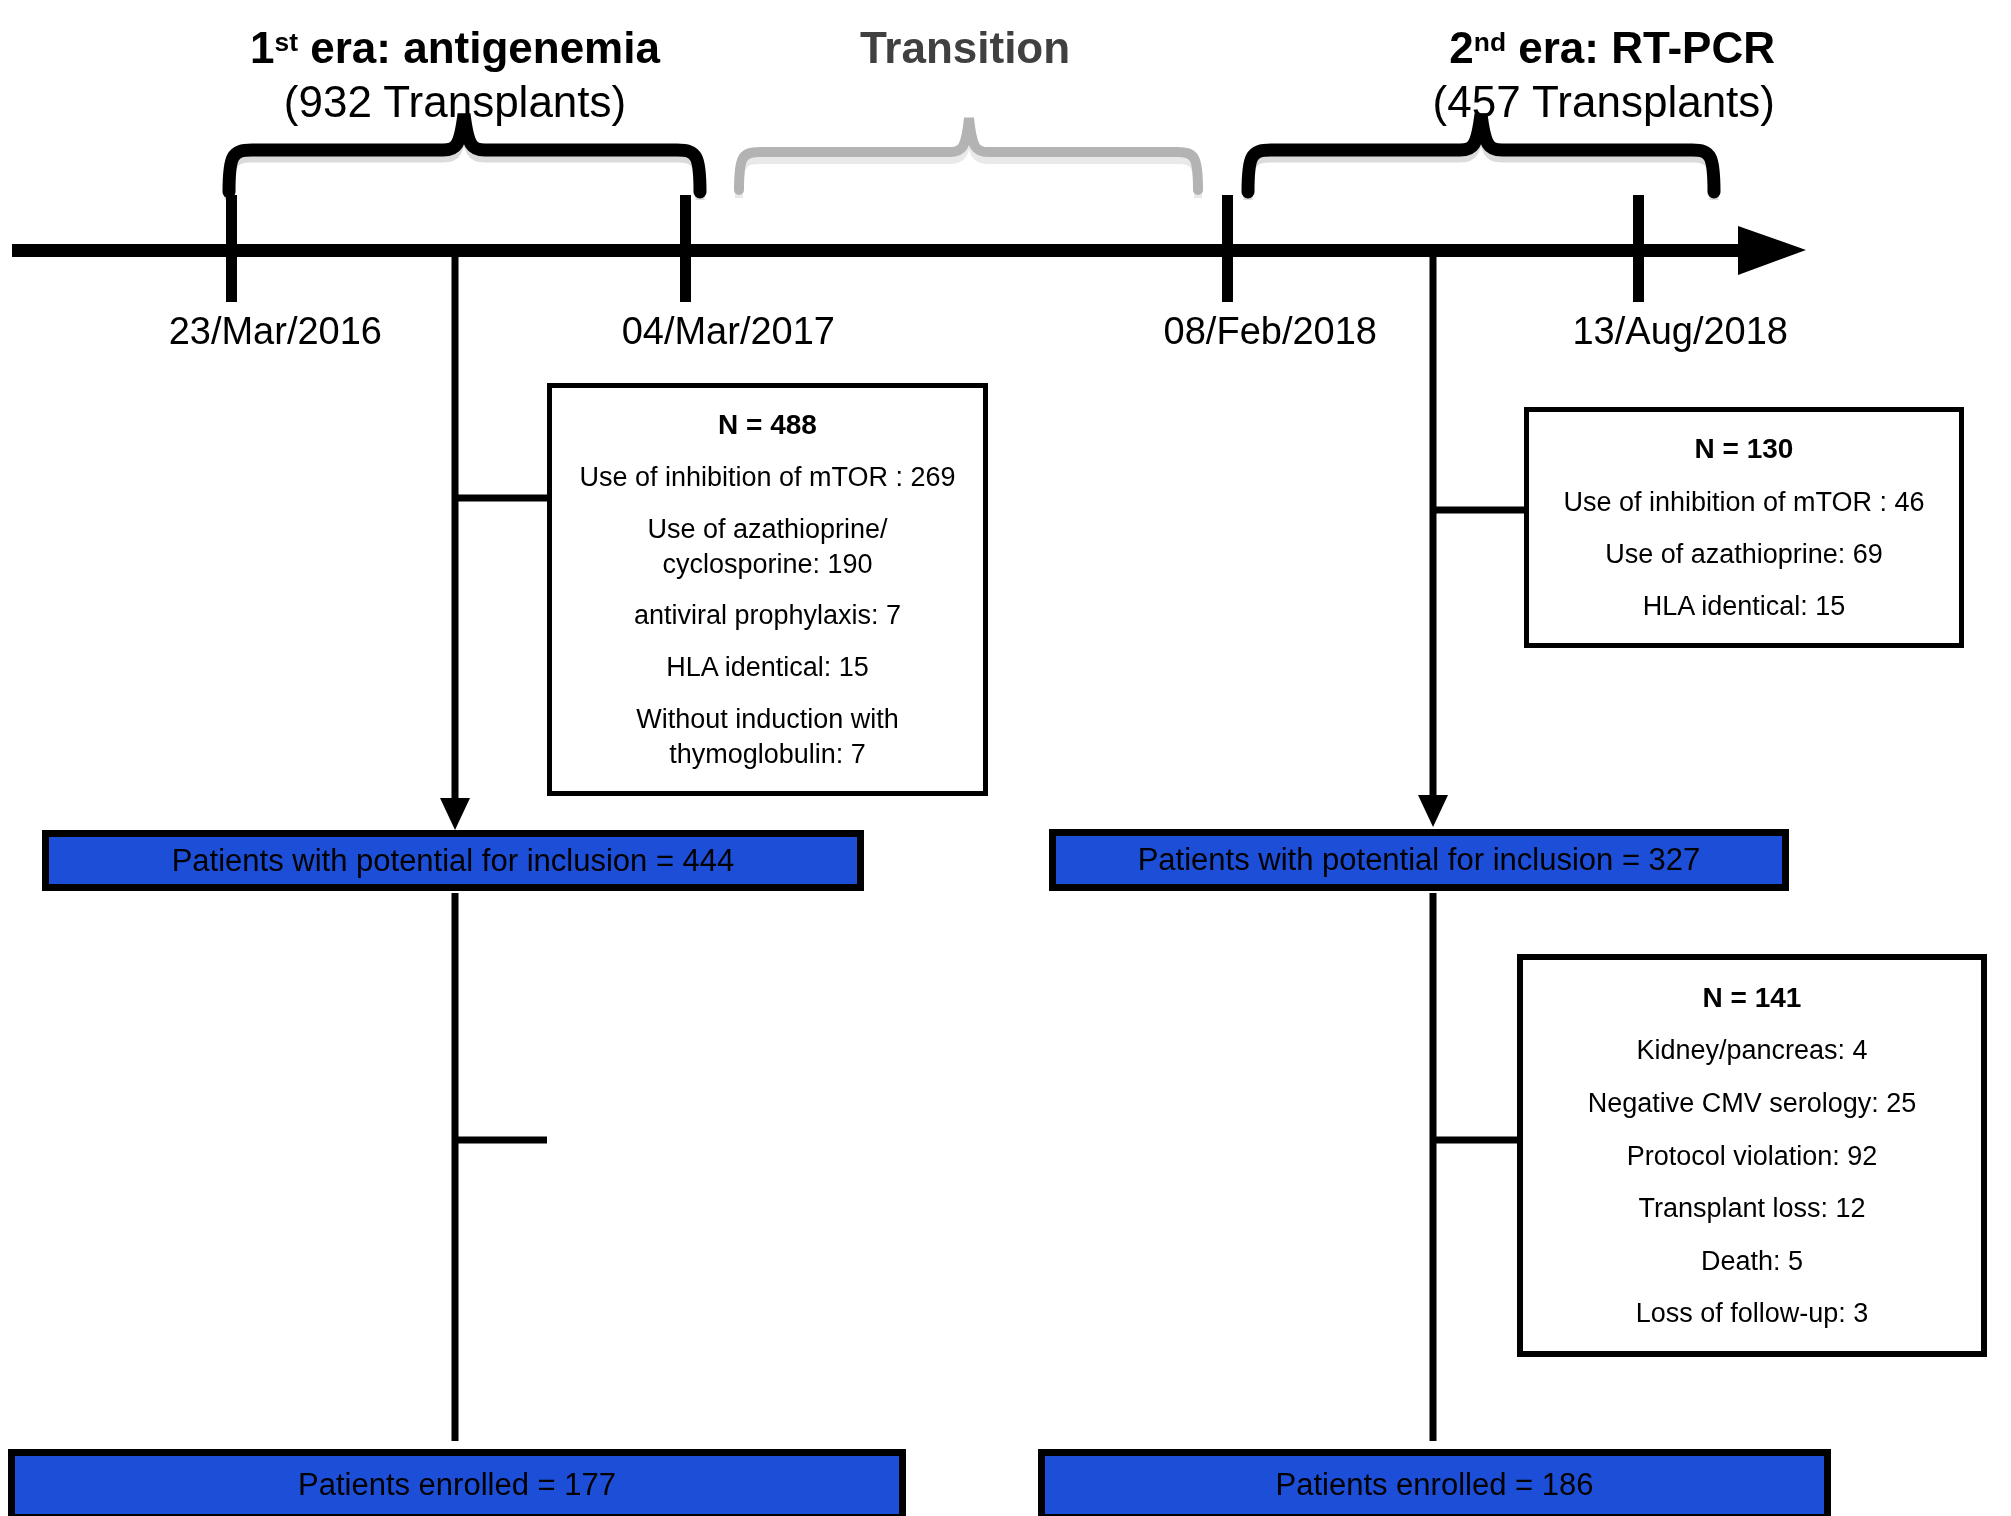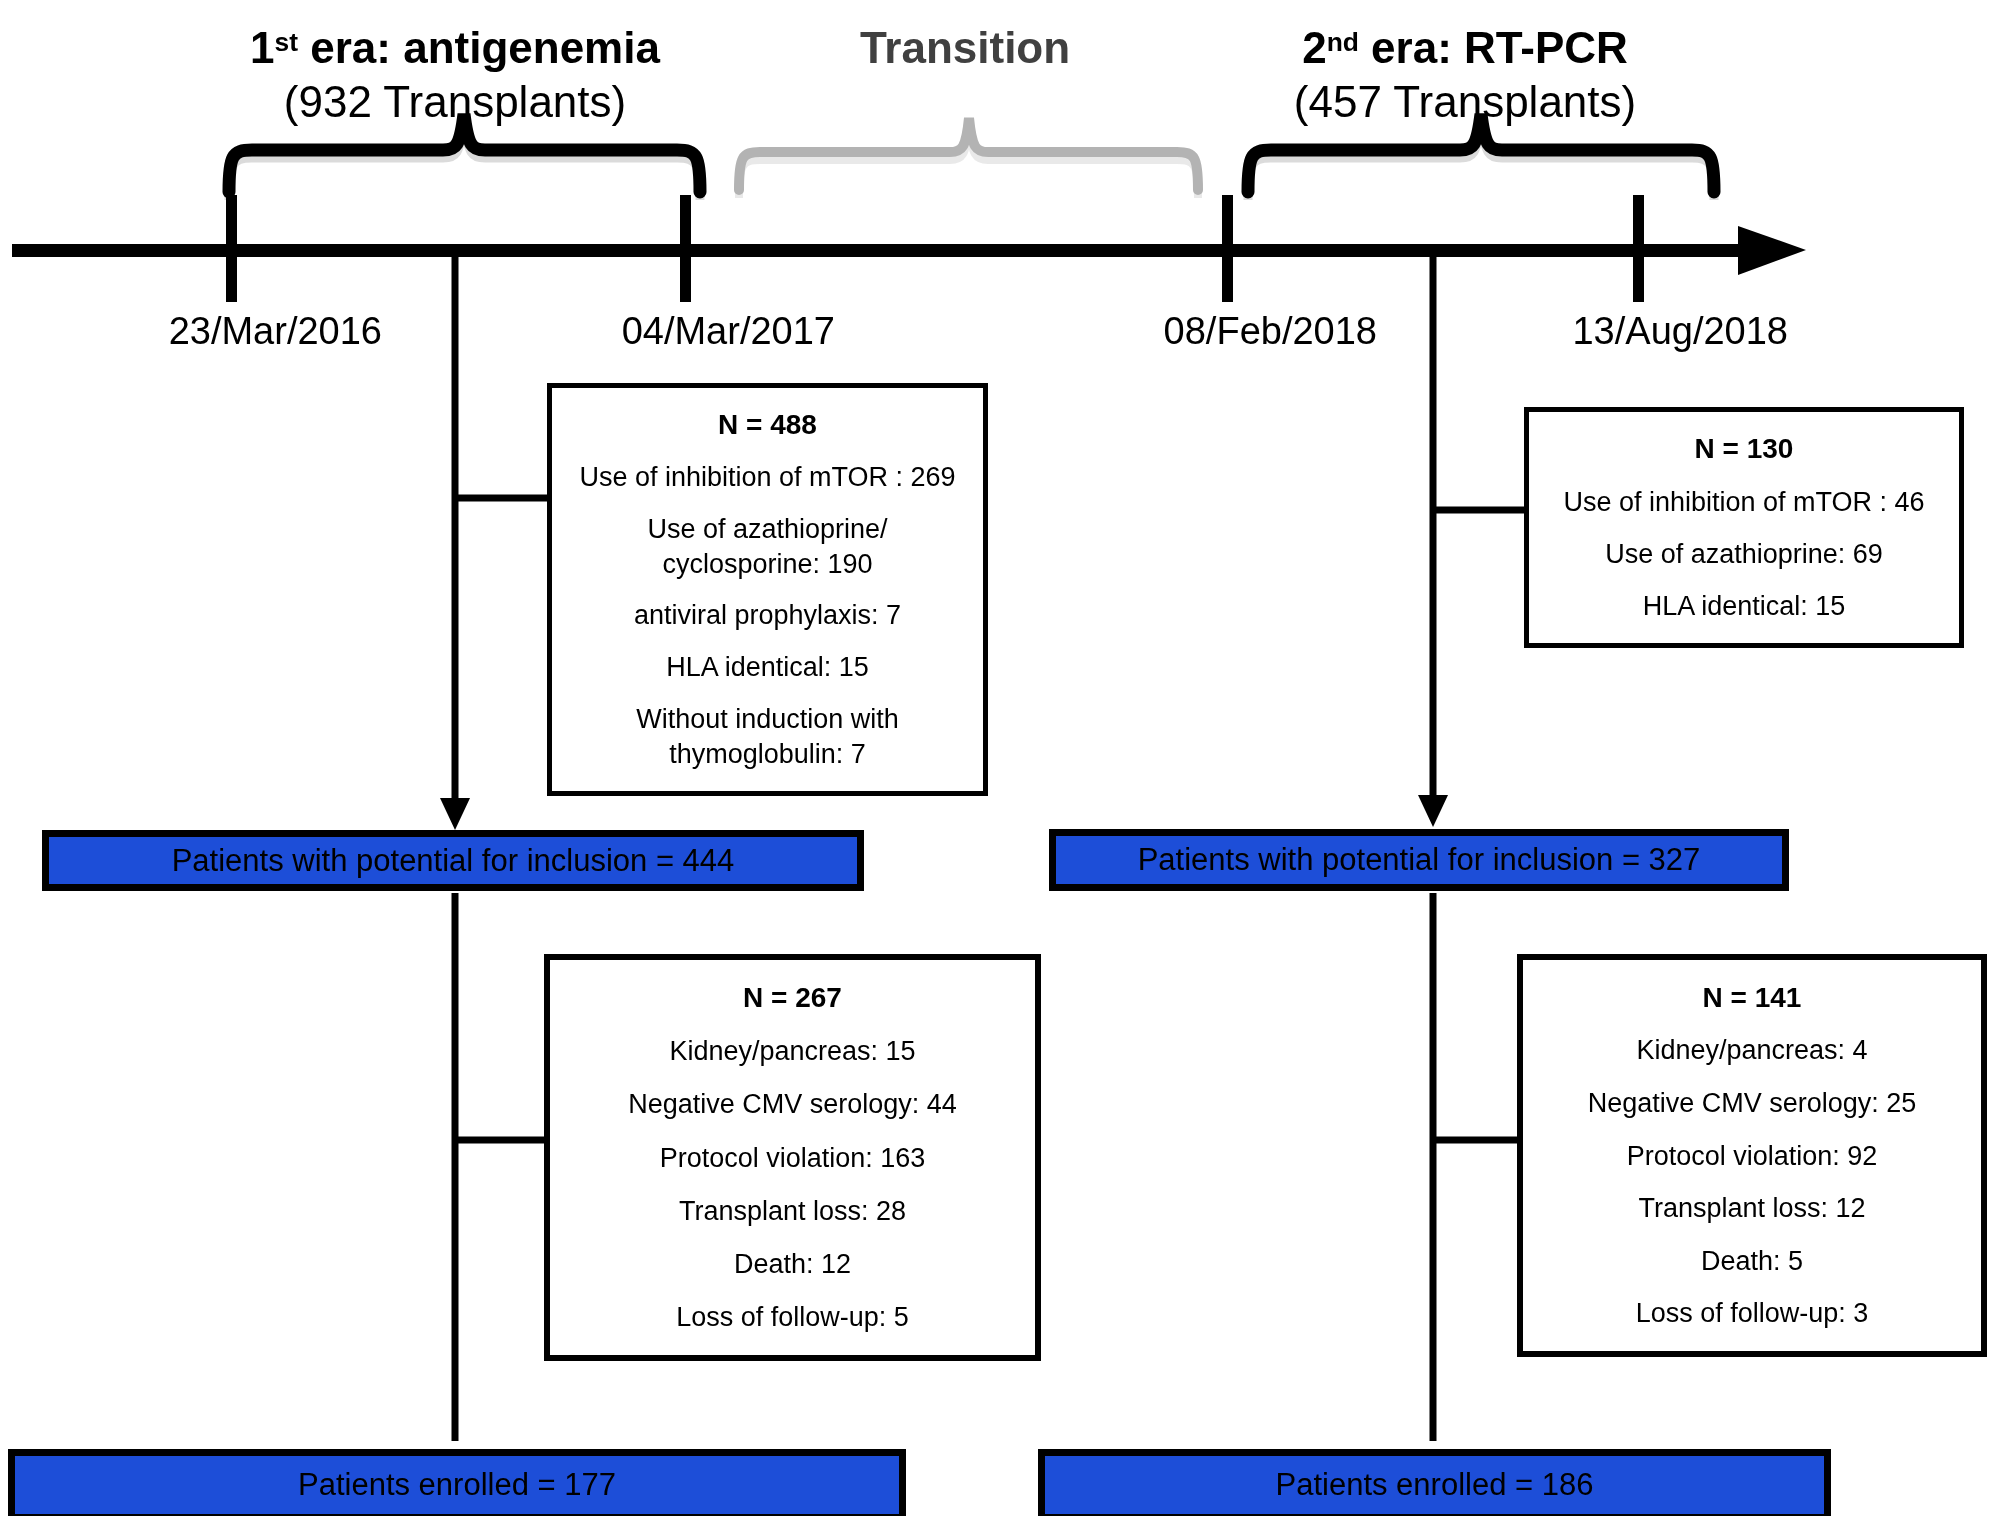--- a/index.html
+++ b/index.html
@@ -82,21 +82,21 @@
     <line x1="1433" y1="1140" x2="1520" y2="1140" stroke="#000000" stroke-width="7"></line>
   </svg>
 
   <div class="era" style="left:145px;">
     <div class="l1"><span>1</span><sup>st</sup><span> era: antigenemia</span></div>
     <div class="l2">(932 Transplants)</div>
   </div>
   <div class="era gray" style="left:655px;">
     <div class="l1"><span></span><sup></sup><span>Transition</span></div>
   </div>
-  <div class="era" style="left:1155px;">
+  <div class="era" style="left:1155px;text-align:right;">
     <div class="l1"><span>2</span><sup>nd</sup><span> era: RT-PCR</span></div>
     <div class="l2">(457 Transplants)</div>
   </div>
 
   <div class="date" style="left:82px;">23/Mar/2016</div>
   <div class="date" style="left:535px;">04/Mar/2017</div>
   <div class="date" style="left:1077px;">08/Feb/2018</div>
   <div class="date" style="left:1488px;">13/Aug/2018</div>
 
   <div class="xbox" style="left:547px; top:383px; width:441px; height:413px;">
@@ -117,29 +117,20 @@
     <div class="i">HLA identical: 15</div>
   </div>
 
   <div class="lbox" style="left:42px; top:830px; width:822px; height:61px;">
     <span>Patients with potential for inclusion = 444</span>
   </div>
   <div class="lbox" style="left:1049px; top:829px; width:740px; height:62px;">
     <span>Patients with potential for inclusion = 327</span>
   </div>
 
-  <div class="xbox" style="left:544px; top:954px; width:497px; height:407px; border-width:6px;">
-    <div class="t">N = 267</div>
-    <div class="i">Kidney/pancreas: 15</div>
-    <div class="i">Negative CMV serology:  44</div>
-    <div class="i">Protocol violation: 163</div>
-    <div class="i">Transplant loss: 28</div>
-    <div class="i">Death: 12</div>
-    <div class="i">Loss of follow-up: 5</div>
-  </div>
 
   <div class="xbox" style="left:1517px; top:954px; width:470px; height:403px; border-width:6px;">
     <div class="t">N = 141</div>
     <div class="i">Kidney/pancreas: 4</div>
     <div class="i">Negative CMV serology:  25</div>
     <div class="i">Protocol violation: 92</div>
     <div class="i">Transplant loss: 12</div>
     <div class="i">Death: 5</div>
     <div class="i">Loss of follow-up: 3</div>
   </div>

